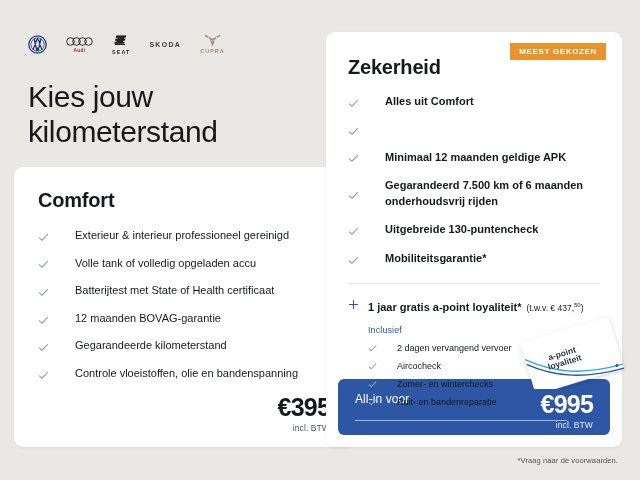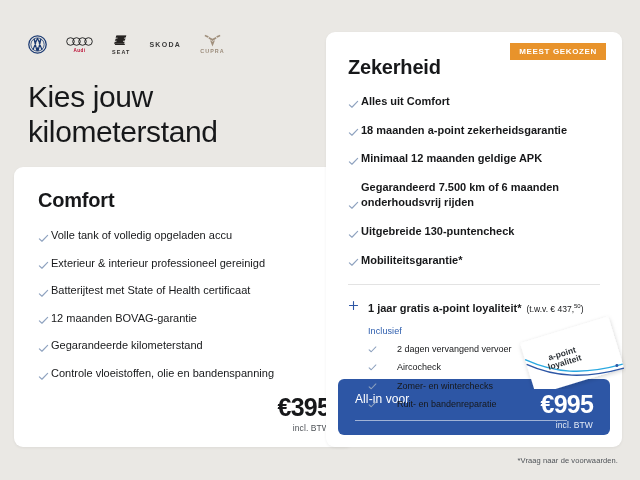--- a/index.html
+++ b/index.html
@@ -93,22 +93,22 @@
     font-weight: 700;
     letter-spacing: -0.2px;
     color: #17181a;
   }
   .card-comfort .card-title { margin-bottom: 16px; }
 
   
   .feature-list { list-style: none; }
   .feature-item {
     display: flex;
-    align-items: flex-end;
-    gap: 2px;
+    align-items: center;
+    gap: 26px;
     margin-bottom: 12px;
   }
   .feature-item:last-child { margin-bottom: 0; }
   .check-icon {
     flex: 0 0 auto;
     width: 11px;
     height: 11px;
     margin-top: 3px;
   }
   .check-icon svg { display: block; width: 11px; height: 11px; }
@@ -340,29 +340,29 @@
   <section class="card card-comfort">
     <h2 class="card-title">Comfort</h2>
 
     <ul class="feature-list">
       <li class="feature-item">
         <span class="check-icon">
           <svg viewBox="0 0 12 12">
               <path d="M1.5 6.4 L4.3 9 L10.5 2.6" fill="none" stroke="#8ea2bf" stroke-width="1.25" stroke-linecap="round" stroke-linejoin="round"></path>
             </svg>
         </span>
-        <span class="feature-text">Volle tank of volledig opgeladen accu</span>
+        <span class="feature-text">Exterieur &amp; interieur professioneel gereinigd</span>
       </li>
       <li class="feature-item">
         <span class="check-icon">
           <svg viewBox="0 0 12 12">
               <path d="M1.5 6.4 L4.3 9 L10.5 2.6" fill="none" stroke="#8ea2bf" stroke-width="1.25" stroke-linecap="round" stroke-linejoin="round"></path>
             </svg>
         </span>
-        <span class="feature-text">Exterieur &amp; interieur professioneel gereinigd</span>
+        <span class="feature-text">Volle tank of volledig opgeladen accu</span>
       </li>
       <li class="feature-item">
         <span class="check-icon">
           <svg viewBox="0 0 12 12">
               <path d="M1.5 6.4 L4.3 9 L10.5 2.6" fill="none" stroke="#8ea2bf" stroke-width="1.25" stroke-linecap="round" stroke-linejoin="round"></path>
             </svg>
         </span>
         <span class="feature-text">Batterijtest met State of Health certificaat</span>
       </li>
       <li class="feature-item">
@@ -412,21 +412,20 @@
               </svg>
           </span>
           <span class="feature-text">Alles uit Comfort</span>
         </li>
         <li class="feature-item">
           <span class="check-icon">
             <svg viewBox="0 0 12 12">
                 <path d="M1.5 6.4 L4.3 9 L10.5 2.6" fill="none" stroke="#8ea2bf" stroke-width="1.25" stroke-linecap="round" stroke-linejoin="round"></path>
               </svg>
           </span>
-          <span class="feature-text">18 maanden a-point zekerheidsgarantie</span>
         </li>
         <li class="feature-item">
           <span class="check-icon">
             <svg viewBox="0 0 12 12">
                 <path d="M1.5 6.4 L4.3 9 L10.5 2.6" fill="none" stroke="#8ea2bf" stroke-width="1.25" stroke-linecap="round" stroke-linejoin="round"></path>
               </svg>
           </span>
           <span class="feature-text">Minimaal 12 maanden geldige APK</span>
         </li>
         <li class="feature-item">

